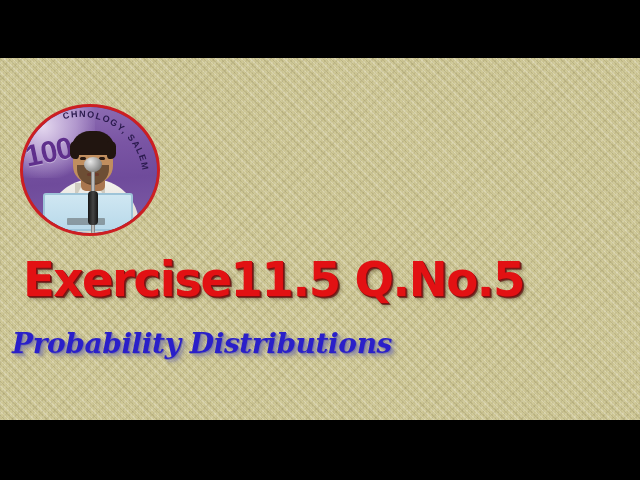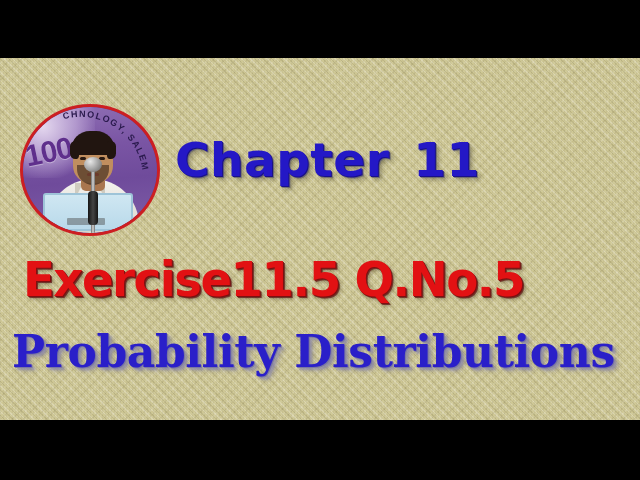--- a/index.html
+++ b/index.html
@@ -302,21 +302,22 @@
       1px 1px 0 #7d1010,
       2px 2px 0 rgba(92,18,18,0.7),
       3px 3px 4px rgba(60,40,20,0.45);
   }
 
   #line-subject {
     left: 12px;
     top: 330px;
     font-family: "DejaVu Serif", serif;
     font-weight: bold;
-    font-size: 44px;
+    font-style: italic;
+    font-size: 28px;
     letter-spacing: -0.4px;
     transform: scaleX(1.0);
     transform-origin: left center;
     color: #2a1fc9;
     text-shadow:
       1px 1px 0 rgba(120,118,160,0.9),
       3px 3px 2px rgba(140,138,170,0.75),
       5px 4px 4px rgba(120,115,140,0.45);
   }
 </style>
@@ -366,21 +367,18 @@
       <div class="laptop-screen"></div>
       <div class="laptop-label"></div>
 
       <div class="mic-stand"></div>
       <div class="mic-grip"></div>
       <div class="mic-head"></div>
     </div>
   </div>
 
 
-  <div class="tl" id="line-chapter">
-    <span>Chapter</span><span class="gap"></span><span>11</span>
-  </div>
 
   <div class="tl" id="line-exercise">Exercise11.5 Q.No.5</div>
 
   <div class="tl" id="line-subject">Probability Distributions</div>
 
 </div>
 
 </body></html>

